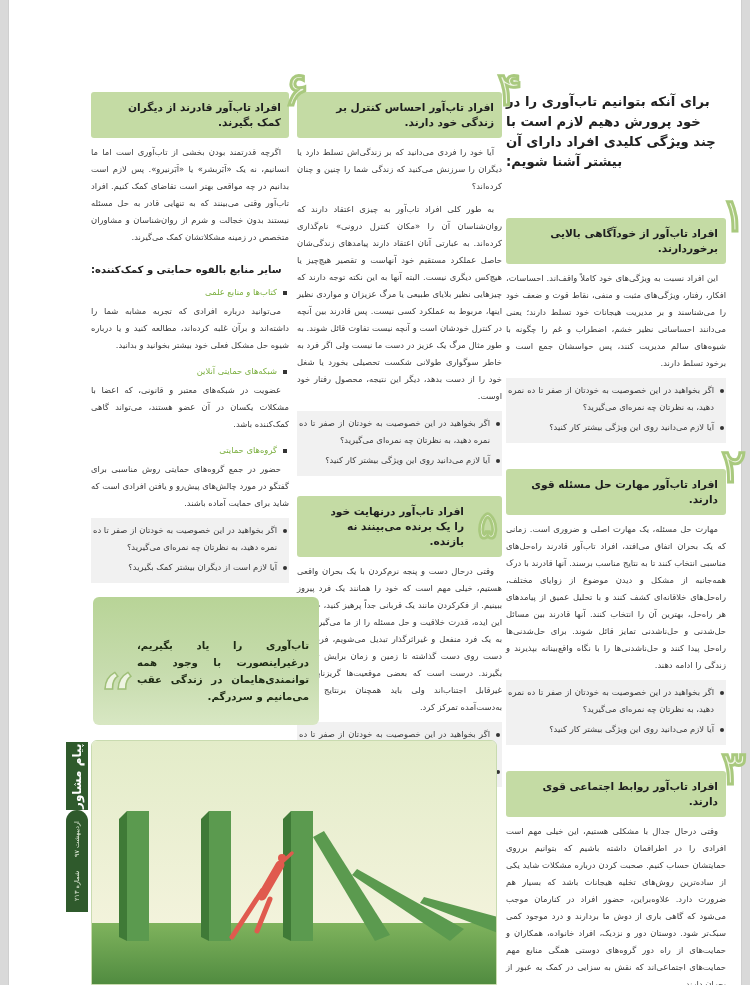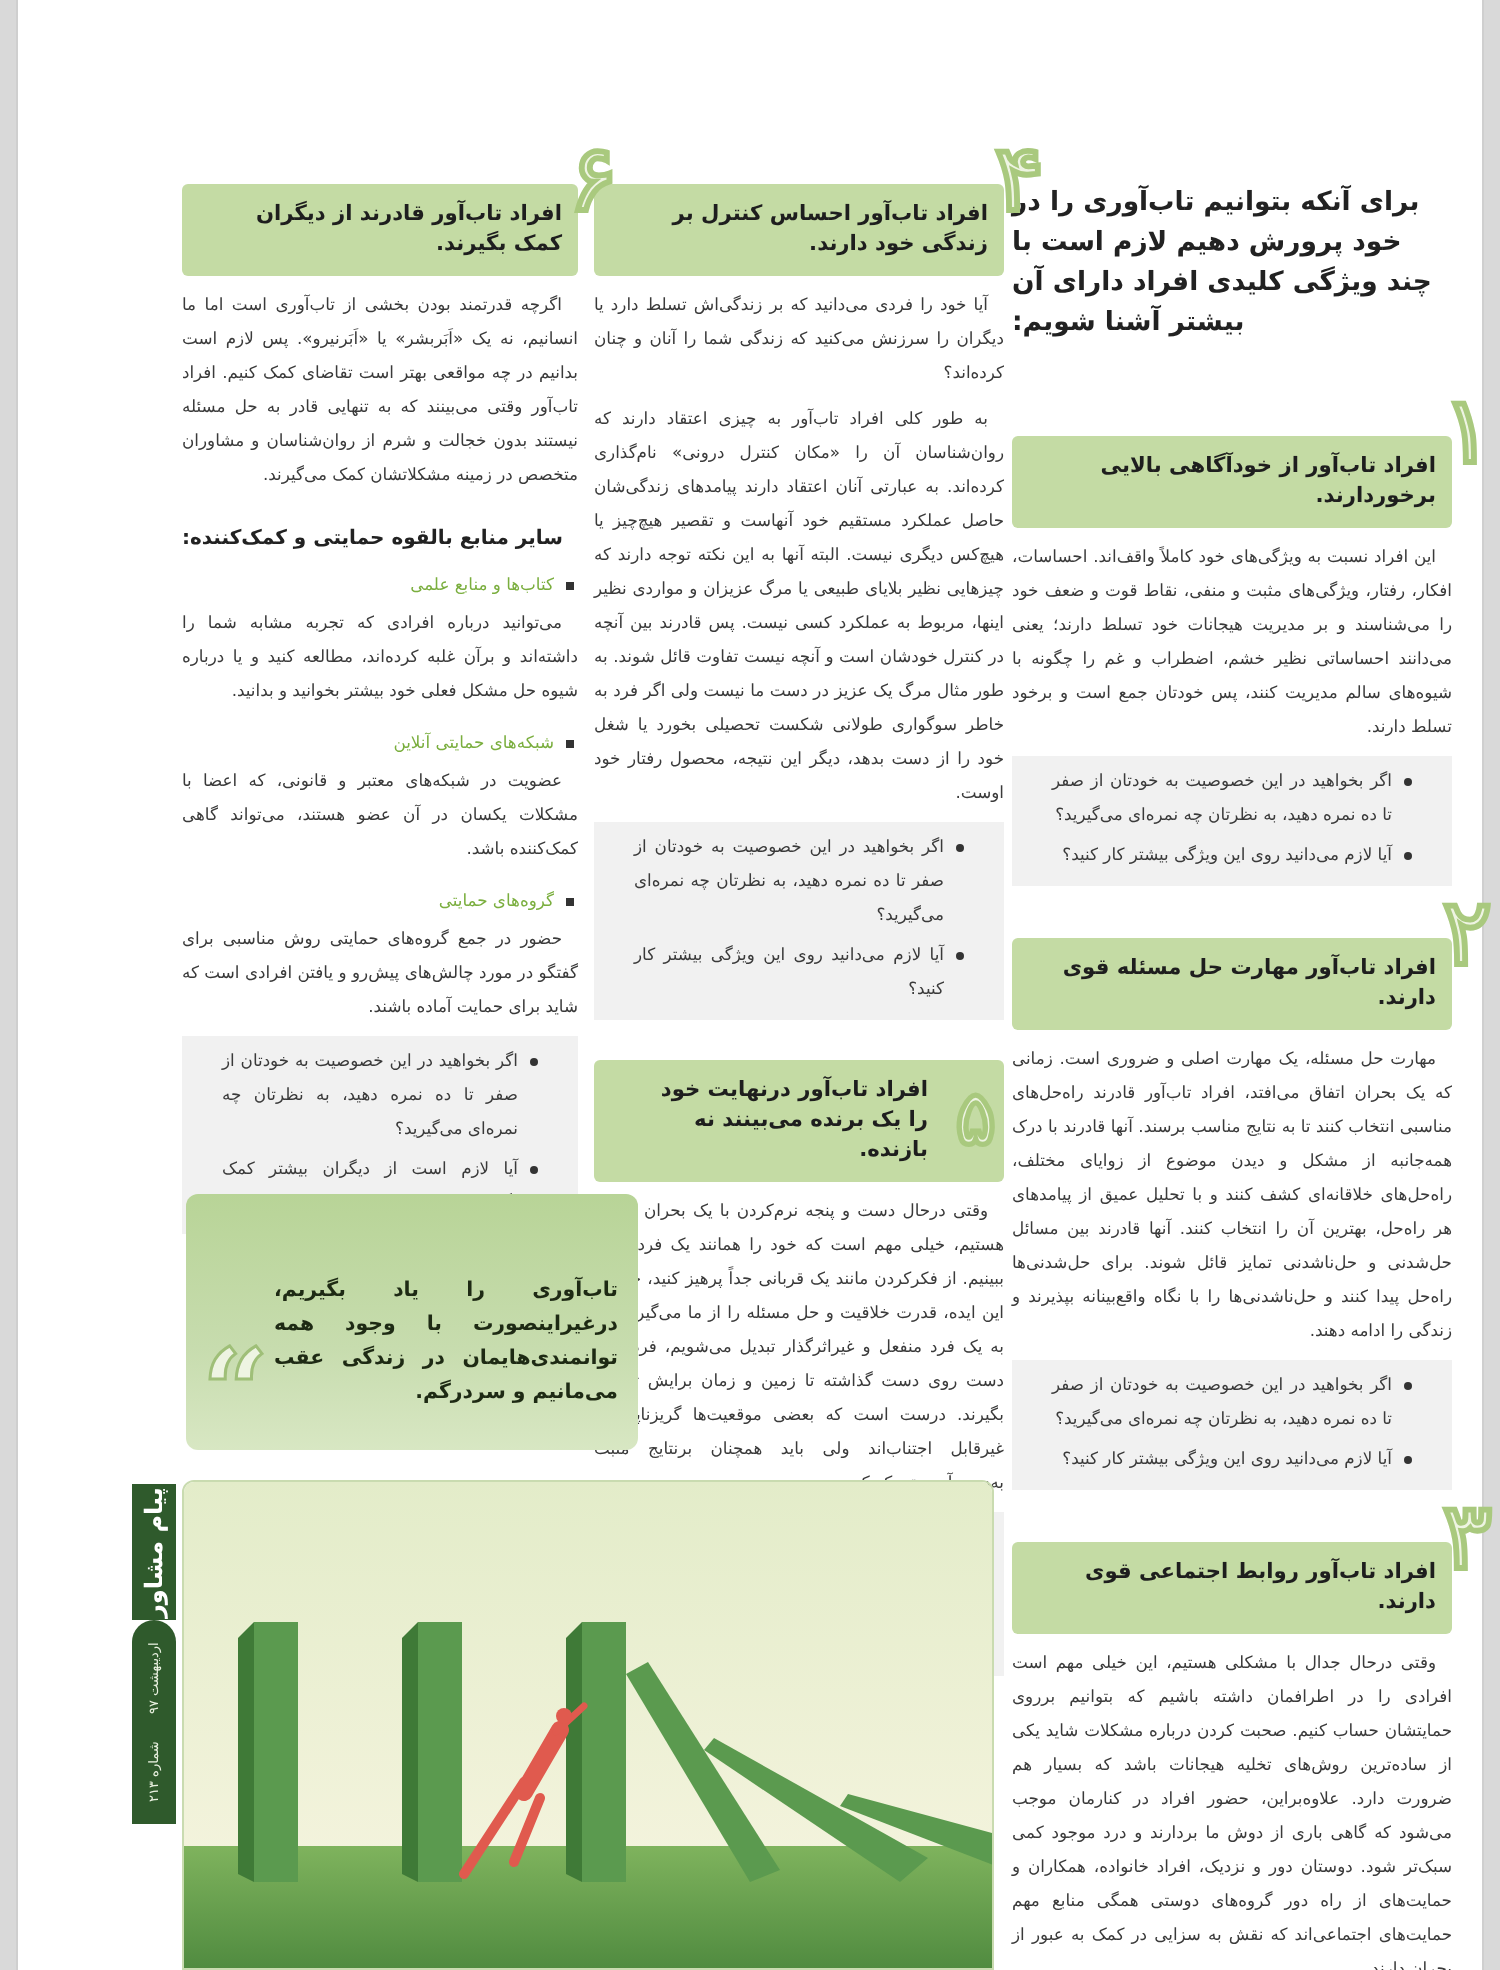--- a/index.html
+++ b/index.html
@@ -20,21 +20,21 @@
     font-size: 10.6px; color: #1e1e1e; padding: 8px 8px 8px 24px; margin-bottom: 6px;
     text-align: right; line-height: 15px;
   }
   .heading .num {
     position: absolute; right: -20px; top: -26px; font-size: 46px; font-weight: bold;
     color: #eef4e2; -webkit-text-stroke: 1.5px #a9c97e; line-height: 46px; font-family: "DejaVu Serif", serif;
   }
   .heading.two-line { padding-right: 38px; }
   .heading.two-line .num { right: 4px; top: 6px; font-size: 38px; }
   .para { font-size: 8.4px; line-height: 17px; margin-bottom: 6px; text-indent: 8px; }
-  .qbox { background: #f1f1f1; padding: 4px 20px; margin-bottom: 6px; }
+  .qbox { background: #f1f1f1; padding: 4px 2px; margin-bottom: 6px; }
   .q { font-size: 8.4px; line-height: 17px; padding-right: 10px; position: relative; margin-bottom: 3px; }
   .q::before { content: ""; position: absolute; right: 0; top: 7px; width: 4px; height: 4px; background: #333; border-radius: 50%; }
   .subhead { font-weight: bold; font-size: 10px; color: #222; margin: 18px 0 12px; text-align: left; }
   .bul-green { color: #7aae3e; font-size: 8.4px; margin: 12px 0 6px; padding-right: 12px; position: relative; }
   .bul-green::before { content: ""; position: absolute; right: 2px; top: 4px; width: 4px; height: 4px; background: #333; }
 
   .quote-box {
     position: absolute; left: 84px; top: 597px; width: 226px; height: 128px;
     background: linear-gradient(#b8d497, #c7dcae 60%, #d8e7c3); border-radius: 6px;
   }
@@ -62,21 +62,21 @@
 
 <div class="page">
 
   <div class="col col-right">
     <p class="intro">برای آنکه بتوانیم تاب‌آوری را در خود پرورش دهیم لازم است با چند ویژگی کلیدی افراد دارای آن بیشتر آشنا شویم:</p>
 
     <div class="heading">
       <span class="num">۱</span>
       <span>افراد تاب‌آور از خودآگاهی بالایی برخوردارند.</span>
     </div>
-    <p class="para">این افراد نسبت به ویژگی‌های خود کاملاً واقف‌اند. احساسات، افکار، رفتار، ویژگی‌های مثبت و منفی، نقاط قوت و ضعف خود را می‌شناسند و بر مدیریت هیجانات خود تسلط دارند؛ یعنی می‌دانند احساساتی نظیر خشم، اضطراب و غم را چگونه با شیوه‌های سالم مدیریت کنند، پس خودتان جمع است و برخود تسلط دارند.</p>
+    <p class="para">این افراد نسبت به ویژگی‌های خود کاملاً واقف‌اند. احساسات، افکار، رفتار، ویژگی‌های مثبت و منفی، نقاط قوت و ضعف خود را می‌شناسند و بر مدیریت هیجانات خود تسلط دارند؛ یعنی می‌دانند احساساتی نظیر خشم، اضطراب و غم را چگونه با شیوه‌های سالم مدیریت کنند، پس حواسشان جمع است و برخود تسلط دارند.</p>
     <div class="qbox">
       <p class="q">اگر بخواهید در این خصوصیت به خودتان از صفر تا ده نمره دهید، به نظرتان چه نمره‌ای می‌گیرید؟</p>
       <p class="q">آیا لازم می‌دانید روی این ویژگی بیشتر کار کنید؟</p>
     </div>
 
     <div class="heading" style="margin-top:26px">
       <span class="num">۲</span>
       <span>افراد تاب‌آور مهارت حل مسئله قوی دارند.</span>
     </div>
     <p class="para">مهارت حل مسئله، یک مهارت اصلی و ضروری است. زمانی که یک بحران اتفاق می‌افتد، افراد تاب‌آور قادرند راه‌حل‌های مناسبی انتخاب کنند تا به نتایج مناسب برسند. آنها قادرند با درک همه‌جانبه از مشکل و دیدن موضوع از زوایای مختلف، راه‌حل‌های خلاقانه‌ای کشف کنند و با تحلیل عمیق از پیامدهای هر راه‌حل، بهترین آن را انتخاب کنند. آنها قادرند بین مسائل حل‌شدنی و حل‌ناشدنی تمایز قائل شوند. برای حل‌شدنی‌ها راه‌حل پیدا کنند و حل‌ناشدنی‌ها را با نگاه واقع‌بینانه بپذیرند و زندگی را ادامه دهند.</p>
@@ -91,21 +91,21 @@
     </div>
     <p class="para">وقتی درحال جدال با مشکلی هستیم، این خیلی مهم است افرادی را در اطرافمان داشته باشیم که بتوانیم برروی حمایتشان حساب کنیم. صحبت کردن درباره مشکلات شاید یکی از ساده‌ترین روش‌های تخلیه هیجانات باشد که بسیار هم ضرورت دارد. علاوه‌براین، حضور افراد در کنارمان موجب می‌شود که گاهی باری از دوش ما بردارند و درد موجود کمی سبک‌تر شود. دوستان دور و نزدیک، افراد خانواده، همکاران و حمایت‌های از راه دور گروه‌های دوستی همگی منابع مهم حمایت‌های اجتماعی‌اند که نقش به سزایی در کمک به عبور از بحران دارند.</p>
 
   </div>
 
   <div class="col col-mid">
     <div class="heading">
       <span class="num">۴</span>
       <span>افراد تاب‌آور احساس کنترل بر زندگی خود دارند.</span>
     </div>
-    <p class="para">آیا خود را فردی می‌دانید که بر زندگی‌اش تسلط دارد یا دیگران را سرزنش می‌کنید که زندگی شما را آنان و چنان کرده‌اند؟</p>
+    <p class="para">آیا خود را فردی می‌دانید که بر زندگی‌اش تسلط دارد یا دیگران را سرزنش می‌کنید که زندگی شما را چنین و چنان کرده‌اند؟</p>
     <p class="para">به طور کلی افراد تاب‌آور به چیزی اعتقاد دارند که روان‌شناسان آن را «مکان کنترل درونی» نام‌گذاری کرده‌اند. به عبارتی آنان اعتقاد دارند پیامدهای زندگی‌شان حاصل عملکرد مستقیم خود آنهاست و تقصیر هیچ‌چیز یا هیچ‌کس دیگری نیست. البته آنها به این نکته توجه دارند که چیزهایی نظیر بلایای طبیعی یا مرگ عزیزان و مواردی نظیر اینها، مربوط به عملکرد کسی نیست. پس قادرند بین آنچه در کنترل خودشان است و آنچه نیست تفاوت قائل شوند. به طور مثال مرگ یک عزیز در دست ما نیست ولی اگر فرد به خاطر سوگواری طولانی شکست تحصیلی بخورد یا شغل خود را از دست بدهد، دیگر این نتیجه، محصول رفتار خود اوست.</p>
     <div class="qbox">
       <p class="q">اگر بخواهید در این خصوصیت به خودتان از صفر تا ده نمره دهید، به نظرتان چه نمره‌ای می‌گیرید؟</p>
       <p class="q">آیا لازم می‌دانید روی این ویژگی بیشتر کار کنید؟</p>
     </div>
 
     <div class="heading two-line" style="margin-top:20px">
       <span class="num">۵</span>
       <span>افراد تاب‌آور درنهایت خود را یک برنده می‌بینند نه بازنده.</span>
     </div>

